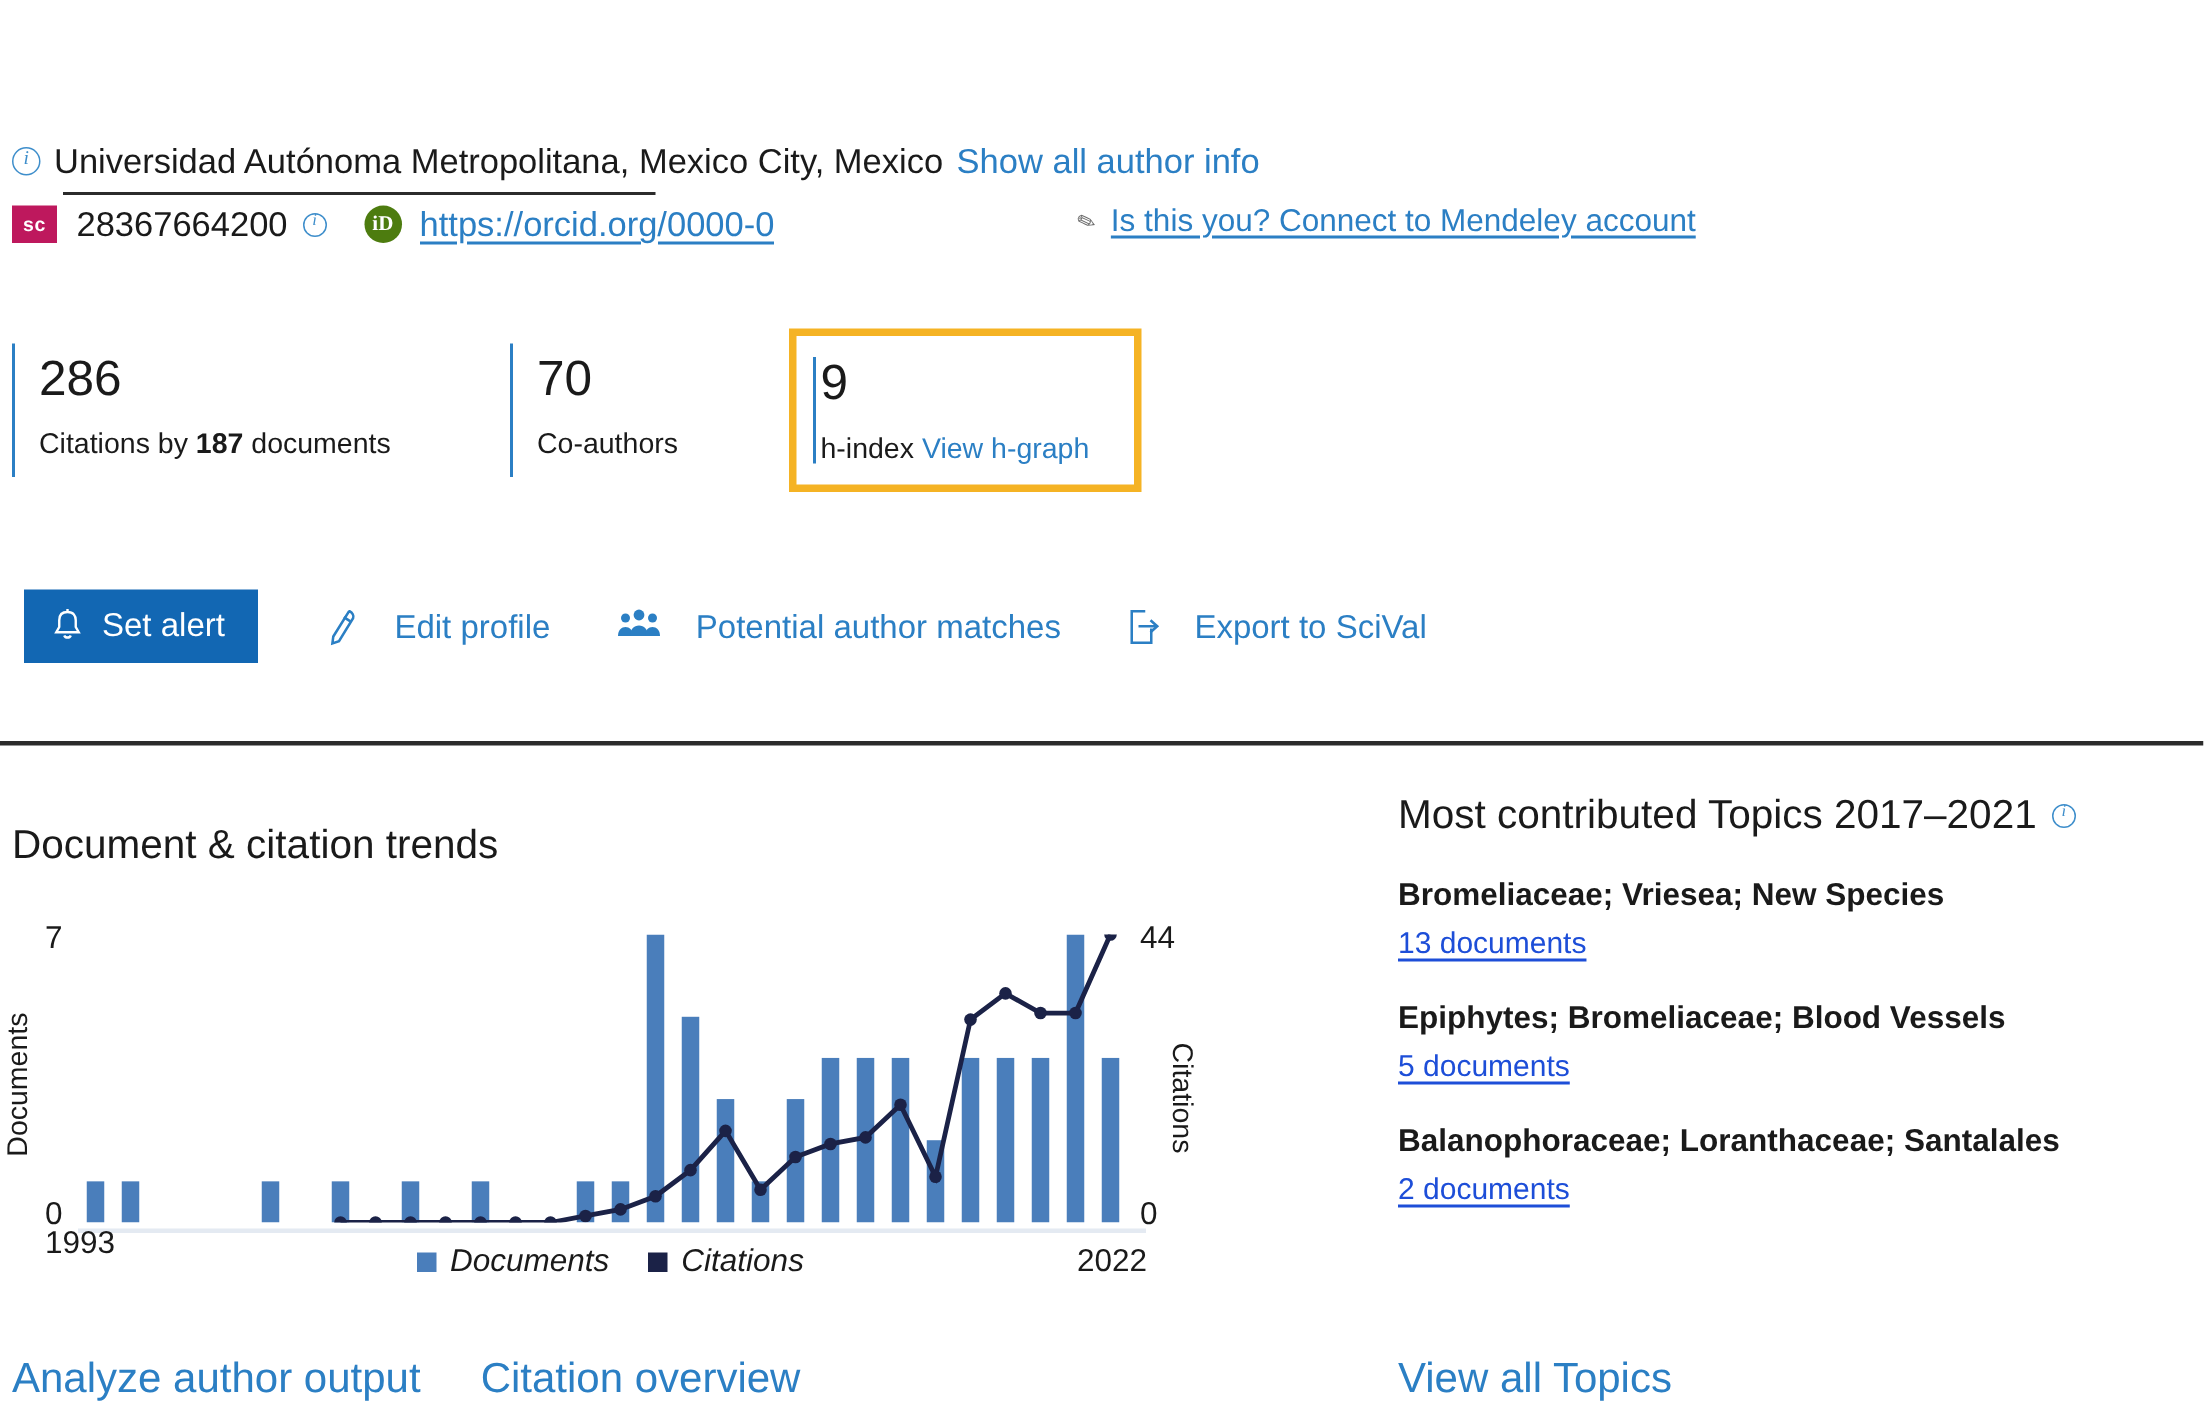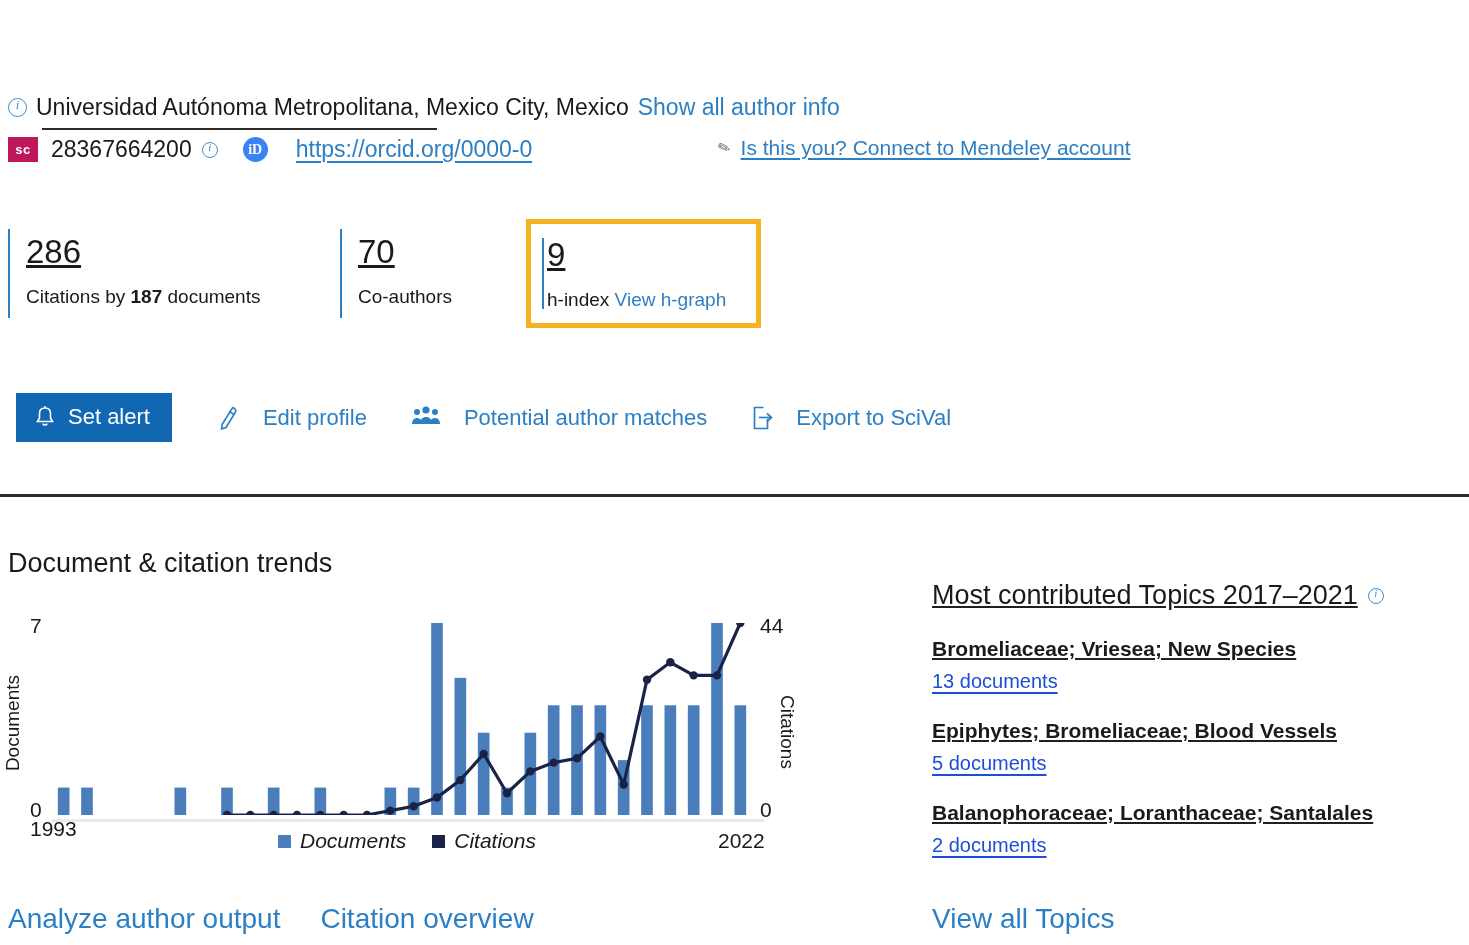--- a/index.html
+++ b/index.html
@@ -43,23 +43,23 @@
   }
   .sc-badge {
     width: 30px; height: 25px; background: #be185d; color: #fff;
     font-size: 13px; font-weight: bold; letter-spacing: .5px;
     display: flex; align-items: center; justify-content: center;
     margin-right: 13px; flex: 0 0 auto;
   }
   .author-id { font-size: 23px; color: #1a1a1a; margin-right: 10px; }
   .orcid-badge {
     width: 25px; height: 25px; border-radius: 50%;
-    background: #3b82f6; color: #fff; font-size: 14px; font-weight: bold;
+    background: #4d7c0f; color: #fff; font-size: 14px; font-weight: bold;
     display: flex; align-items: center; justify-content: center;
-    margin-left: 25px; margin-right: 28px; flex: 0 0 auto;
+    margin-left: 25px; margin-right: 12px; flex: 0 0 auto;
     font-family: "Liberation Serif", serif;
   }
   .orcid-link {
     font-size: 23px; color: #2b7fc4;
     text-decoration: underline; text-underline-offset: 4px;
     max-width: 253px; overflow: hidden; display: inline-block;
     white-space: nowrap; height: 31px; line-height: 31px;
   }
   .mendeley {
     position: absolute; left: 718px; top: 136px;
@@ -74,21 +74,21 @@
     background: #2b2b2b;
   }
 
   
   .metrics { position: absolute; left: 8px; top: 219px; display: flex; }
   .metric { position: relative; padding: 14px 0 14px 18px; min-width: 180px; }
   .metric::before {
     content: ""; position: absolute; left: 0; top: 10px; bottom: 10px;
     width: 2px; background: #2b7fc4;
   }
-  .metric .big { font-size: 33px; color: #1a1a1a; line-height: 1.15; text-decoration: underline; }
+  .metric .big { font-size: 33px; color: #1a1a1a; line-height: 1.15; }
   .metric .sub { font-size: 19px; color: #1a1a1a; margin-top: 15px; white-space: nowrap; }
   .metric .sub b { font-weight: bold; }
   .metric-1 { min-width: 332px; }
   .metric-2 { min-width: 180px; }
   .metric-3 {
     min-width: 0; border: 5px solid #f5b324; padding: 12px 30px 12px 16px;
     margin-left: 6px; background: #fff;
   }
   .metric-3::before { left: 11px; top: 14px; bottom: 14px; }
   .hgraph-link { font-size: 19px; }
@@ -106,21 +106,21 @@
     cursor: pointer;
   }
   .act svg, .btn-alert svg { display:block; }
 
   
   .divider { position: absolute; left: 0; top: 494px; width: 1469px; height: 3px; background: #2b2b2b; }
 
   
   .panel-title { font-size: 27px; color: #1a1a1a; font-weight: normal; }
   .chart-panel { position: absolute; left: 8px; top: 548px; width: 900px; }
-  .topics-panel { position: absolute; left: 932px; top: 580px; width: 520px; text-decoration: underline; }
+  .topics-panel { position: absolute; left: 932px; top: 528px; width: 520px; }
 
   .topics-head { display: flex; align-items: center; gap: 10px; }
 
   .chart-area { position: relative; width: 800px; height: 230px; margin-top: 44px; }
   .y-max { position: absolute; left: 22px; top: -9px; font-size: 21px; color: #1a1a1a; }
   .y-zero { position: absolute; left: 22px; top: 175px; font-size: 21px; color: #1a1a1a; }
   .y-label {
     position: absolute; left: -6px; top: 52px; font-size: 19px; color: #1a1a1a;
     writing-mode: vertical-rl; transform: rotate(180deg);
   }

